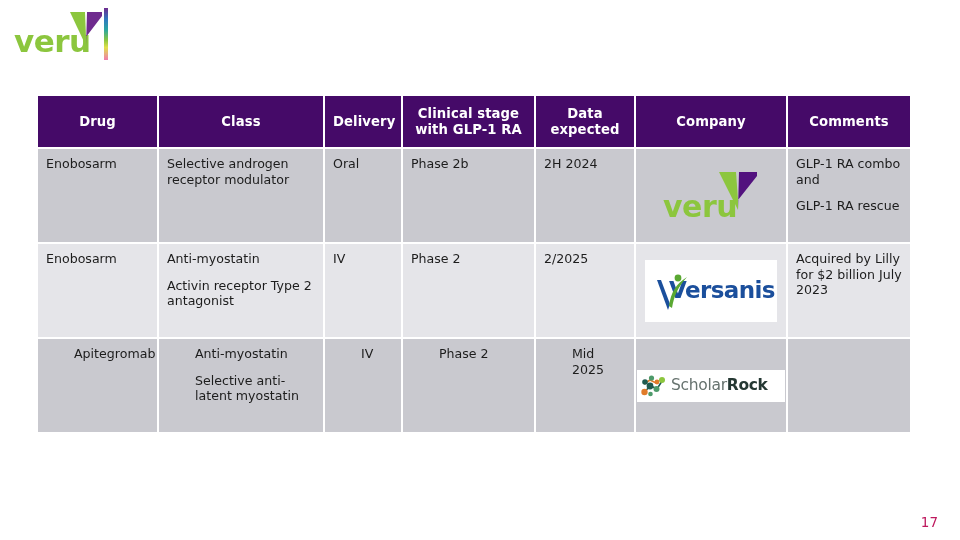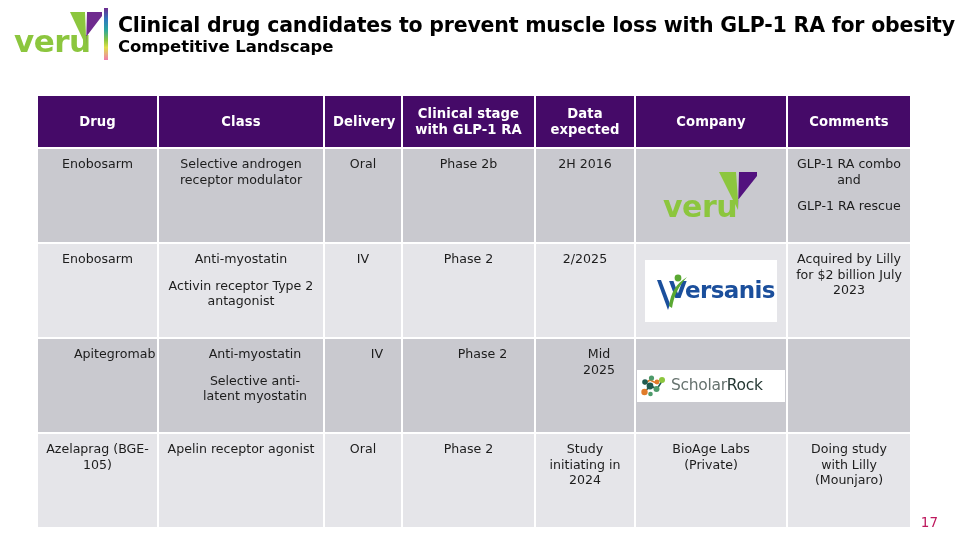--- a/index.html
+++ b/index.html
@@ -96,21 +96,21 @@
     position: absolute;
     left: 36px;
     top: 94px;
     width: 869px;
     border-collapse: separate;
     border-spacing: 2px 2px;
     table-layout: fixed;
   }
   .comp-table th, .comp-table td {
     vertical-align: top;
-    text-align: center;
+    text-align: left;
     padding: 7px 8px 6px 8px;
     font-family: "DejaVu Sans", sans-serif;
   }
   .comp-table th {
     background: #450a68;
     color: #ffffff;
     font-size: 13.2px;
     font-weight: bold;
     text-align: center;
     height: 38px;
@@ -220,21 +220,21 @@
   .scholar-icon { width: 26px; height: 24px; flex: 0 0 auto; }
   .scholar-word {
     font-family: "DejaVu Sans", sans-serif;
     font-size: 15.5px;
     line-height: 1;
     margin-left: 4px;
     letter-spacing: -0.3px;
     white-space: nowrap;
   }
   .scholar-word .s-light { color: #67736f; }
-  .scholar-word .s-bold  { color: #253833; font-weight: normal; }
+  .scholar-word .s-bold  { color: #253833; font-weight: bold; }
 
   
   .page-number {
     position: absolute;
     right: 22px;
     bottom: 10px;
     font-family: "DejaVu Sans", sans-serif;
     font-size: 13.5px;
     color: #be185d;
   }
@@ -247,24 +247,20 @@
   <div class="logo-block">
     <div class="logo-wordmark">veru</div>
     <svg class="logo-vmark" viewBox="0 0 32 34">
       <polygon points="0,0 15,0 16,25 16,34" fill="#8cc63e"></polygon>
       <polygon points="16,34 16,25 32,4 32,0 17,0" fill="#6f2b8e"></polygon>
     </svg>
   </div>
 
   <div class="logo-divider"></div>
 
-  <div class="title-block">
-    <div class="title-main">Clinical drug candidates to prevent muscle loss with GLP-1 RA for obesity</div>
-    <div class="title-sub">Competitive Landscape</div>
-  </div>
 </div>
 
 <table class="comp-table">
   <colgroup>
     <col class="c-drug">
       <col class="c-class">
       <col class="c-delivery">
       <col class="c-stage">
     <col class="c-data">
       <col class="c-company">
@@ -287,21 +283,21 @@
       <th>Comments</th>
     </tr>
   </thead>
   <tbody>
 
     <tr class="row-dark">
       <td class="row-h1">Enobosarm</td>
       <td class="row-h1">Selective androgen receptor modulator</td>
       <td class="row-h1">Oral</td>
       <td class="row-h1">Phase 2b</td>
-      <td class="row-h1">2H 2016</td>
+      <td class="row-h1">2H 2024</td>
       <td class="row-h1 logo-cell">
         <div class="logo-cell-inner">
           <div class="veru-mini">
             <div class="vm-word">veru</div>
             <svg class="vm-check" viewBox="0 0 38 38">
               <polygon points="0,0 17,0 19,28 19,38" fill="#8cc63e"></polygon>
               <polygon points="19,38 19,28 38,4 38,0 20,0" fill="#52117e"></polygon>
             </svg>
           </div>
         </div>
@@ -362,26 +358,17 @@
             </svg>
             <div class="scholar-word">
               <span class="s-light">Scholar</span><span class="s-bold">Rock</span>
             </div>
           </div>
         </div>
       </td>
       <td class="row-h3"></td>
     </tr>
 
-    <tr class="row-light">
-      <td class="row-h4">Azelaprag (BGE-105)</td>
-      <td class="row-h4">Apelin receptor agonist</td>
-      <td class="row-h4">Oral</td>
-      <td class="row-h4">Phase 2</td>
-      <td class="row-h4">Study initiating in 2024</td>
-      <td class="row-h4">BioAge Labs (Private)</td>
-      <td class="row-h4">Doing study with Lilly (Mounjaro)</td>
-    </tr>
 
   </tbody>
 </table>
 
 <div class="page-number">17</div>
 
 </body></html>

